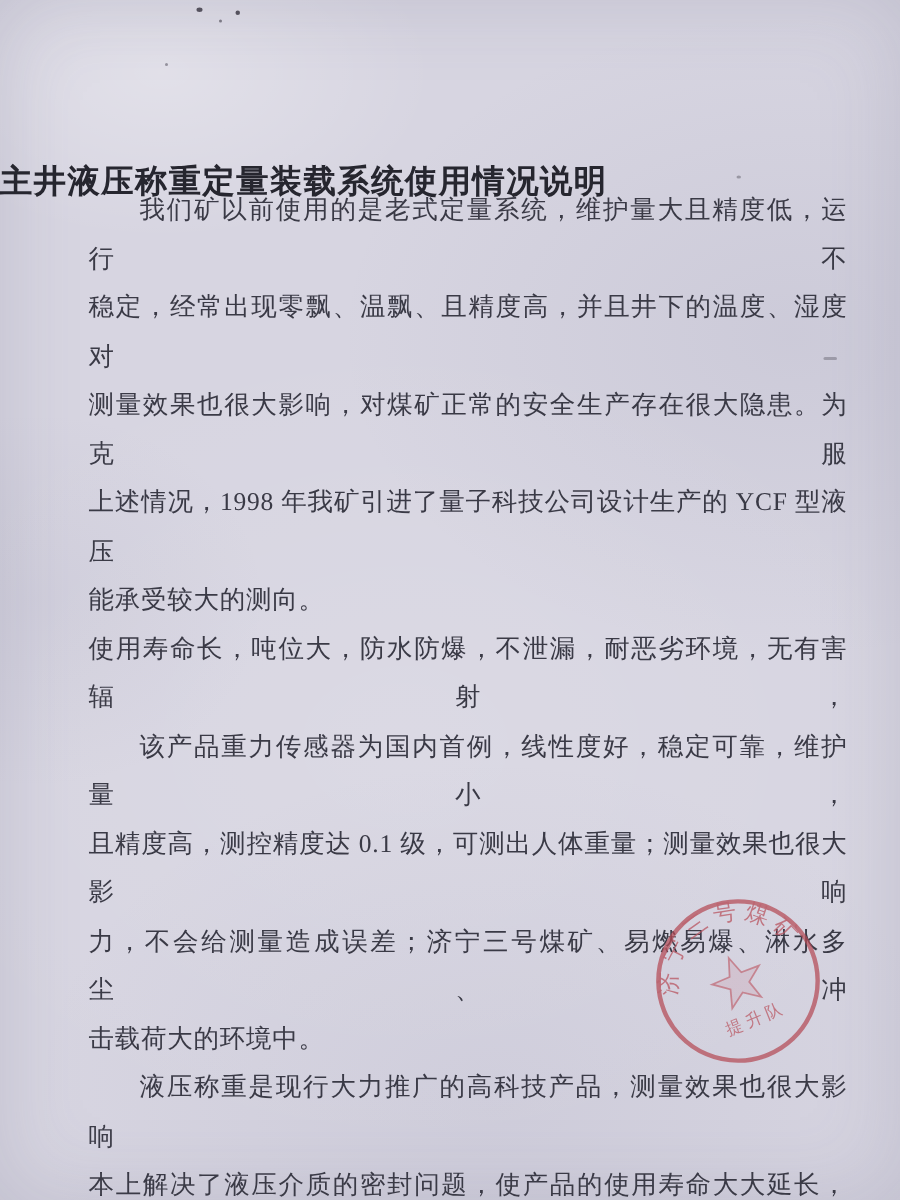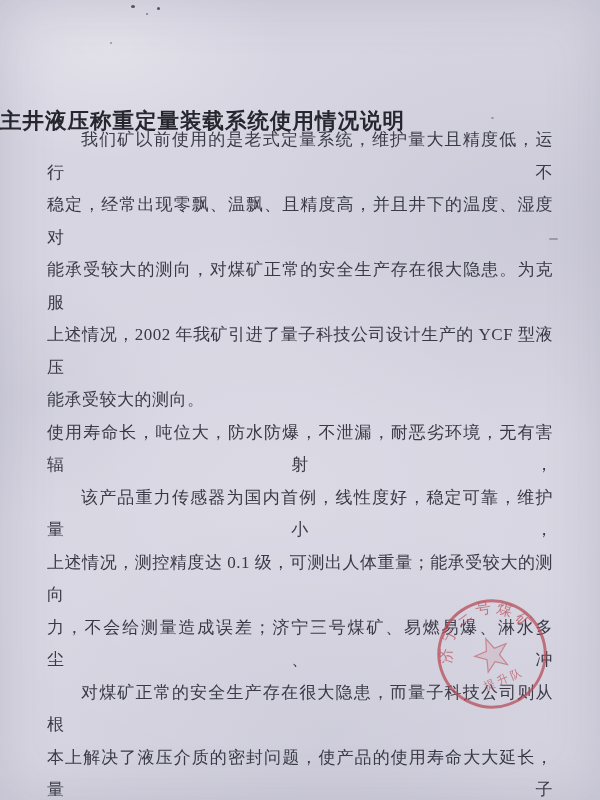--- a/index.html
+++ b/index.html
@@ -52,21 +52,21 @@
   .doc-body {
     position: absolute;
     left: 47px;
     top: 124px;
     width: 506px;
     font-size: 17px;
     line-height: 32.5px;
     letter-spacing: 0.5px;
     color: #3a3a46;
   }
-  .line { width: 100%; white-space: nowrap; }
+  .line { width: 100%; white-space: nowrap; margin-left: 12px; }
   .line.full { text-align: justify; text-align-last: justify; white-space: normal; }
   .line.indent { text-indent: 2em; }
 
   .stamp {
     position: absolute;
     left: 426px;
     top: 595px;
     width: 132px;
     height: 118px;
     transform: rotate(-22deg);
@@ -89,34 +89,35 @@
   <div class="speck s5"></div>
   <div class="speck dash"></div>
 
   <div class="doc-title">主井液压称重定量装载系统使用情况说明</div>
 
   <div class="doc-body">
 
     <div>
       <div class="line full indent">我们矿以前使用的是老式定量系统，维护量大且精度低，运行不</div>
       <div class="line full">稳定，经常出现零飘、温飘、且精度高，并且井下的温度、湿度对</div>
-      <div class="line full">能承受较大的测向，对煤矿正常的安全生产存在很大隐患。为克服</div>
-      <div class="line full">上述情况，2002 年我矿引进了量子科技公司设计生产的 YCF 型液压</div>
+      <div class="line full">测量效果也很大影响，对煤矿正常的安全生产存在很大隐患。为克服</div>
+      <div class="line full">上述情况，1998 年我矿引进了量子科技公司设计生产的 YCF 型液压</div>
       <div class="line">能承受较大的测向。</div>
     </div>
 
     <div>
       <div class="line full">使用寿命长，吨位大，防水防爆，不泄漏，耐恶劣环境，无有害辐射，</div>
       <div class="line full indent">该产品重力传感器为国内首例，线性度好，稳定可靠，维护量小，</div>
-      <div class="line full">上述情况，测控精度达 0.1 级，可测出人体重量；能承受较大的测向</div>
+      <div class="line full">且精度高，测控精度达 0.1 级，可测出人体重量；测量效果也很大影响</div>
       <div class="line full">力，不会给测量造成误差；济宁三号煤矿、易燃易爆、淋水多尘、冲</div>
+      <div class="line">击载荷大的环境中。</div>
     </div>
 
     <div>
-      <div class="line full indent">对煤矿正常的安全生产存在很大隐患，而量子科技公司则从根</div>
+      <div class="line full indent">液压称重是现行大力推广的高科技产品，测量效果也很大影响</div>
       <div class="line full">本上解决了液压介质的密封问题，使产品的使用寿命大大延长，量子</div>
 
     </div>
   </div>
 
   <div class="stamp">
     <svg viewBox="0 0 200 200" xmlns="http://www.w3.org/2000/svg">
       <defs>
         <path id="seal-arc" d="M 30.6 90.9 A 70 70 0 0 1 169.4 90.9" fill="none"></path>
       </defs>

